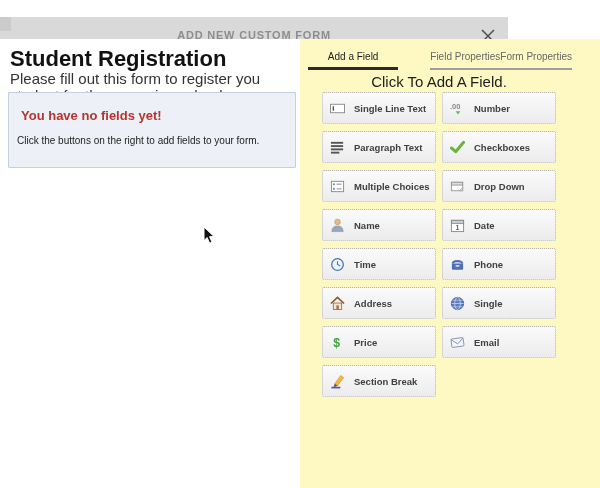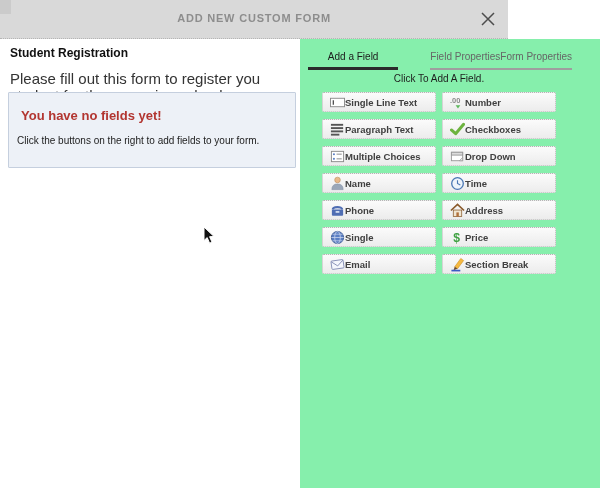--- a/index.html
+++ b/index.html
@@ -6,21 +6,21 @@
   html, body { background: #fff; }
   .screen {
     position: relative;
     width: 600px; height: 488px;
     overflow: hidden;
     background: #ffffff;
     font-family: "Liberation Sans", sans-serif;
   }
   
   .modal-header {
-    position: absolute; left: 0; top: 0; width: 508px; height: 39px;
+    position: absolute; left: 0; top: 17px; width: 508px; height: 39px;
     background: #d9d9d9;
     border-bottom: 1px dotted #b5b5b5;
   }
   .corner-artifact {
     position: absolute; left: 0; top: 0; width: 11px; height: 14px;
     background: #cbcbcb;
   }
   .modal-title {
     position: absolute; left: 0; right: 0; top: 12px;
     text-align: center;
@@ -28,56 +28,56 @@
     color: #8d8d8d; font-weight: bold;
   }
   .close-btn {
     position: absolute; right: 10px; top: 9px;
     width: 20px; height: 20px;
     display: flex; align-items: center; justify-content: center;
     cursor: pointer;
   }
   
   .left-panel { position: absolute; left: 0; top: 39px; width: 300px; height: 449px; background: #fff; }
-  .form-title { position: absolute; left: 10px; top: 7px; font-size: 12px; font-weight: bold; color: #111; }
+  .form-title { position: absolute; left: 10px; top: 7px; font-size: 22px; font-weight: bold; color: #111; }
   .form-desc  { position: absolute; left: 10px; top: 31px; font-size: 15px; color: #333; }
   .empty-box {
     position: absolute; left: 8px; top: 53px; width: 288px; height: 76px;
     background: #edf1f7;
     border: 1px solid #c5cfde;
     border-radius: 1px;
   }
   .empty-title { margin: 15px 0 0 12px; font-size: 13px; font-weight: bold; color: #b23530; }
   .empty-msg   { margin: 12px 0 0 8px;  font-size: 10px; color: #222; }
   
-  .right-panel { position: absolute; left: 300px; top: 39px; width: 300px; height: 449px; background: #86efac; }
+  .right-panel { position: absolute; left: 300px; top: 39px; width: 300px; height: 449px; background: #fef9c3; }
   .tabs { position: absolute; left: 8px; top: 7px; width: 264px; height: 24px; display: flex; }
   .tab {
     font-size: 10px; color: #666; text-align: center;
     line-height: 21px; height: 24px; cursor: pointer;
     white-space: nowrap;
   }
   .tab.active {
     width: 100px; color: #1c1c1c;
     border-bottom: 3px solid #2b2b2b;
   }
   .tab-rest { flex: 1; display: flex; border-bottom: 2px solid #9e9e9e; height: 24px; margin-left: 32px; }
   .tab-rest .tab { flex: 1; }
   .instruction {
     position: absolute; left: 22px; top: 34px; width: 234px;
-    text-align: center; font-size: 10px; color: #1d1d1d;
+    text-align: center; font-size: 15px; color: #1d1d1d;
   }
   .btn-grid {
     position: absolute; left: 22px; top: 53px;
     display: grid; grid-template-columns: 114px 114px;
     column-gap: 6px; row-gap: 7px;
   }
   .field-btn {
-    height: 20px; display: flex; align-items: center;
-    padding-left: 7px; gap: 0;
+    height: 32px; display: flex; align-items: center;
+    padding-left: 7px; gap: 9px;
     background: linear-gradient(#fbfbfb, #ececec);
     border: 1px dotted #b5b5b5; border-radius: 2px;
     font-family: "Liberation Sans", sans-serif;
     font-size: 9.5px; font-weight: bold; color: #404040;
     cursor: pointer; text-align: left;
   }
   .f-icon { width: 15px; height: 15px; display: flex; align-items: center; justify-content: flex-end; }
   .f-icon svg { display: block; }
   
   .cursor { position: absolute; left: 203px; top: 226px; pointer-events: none; }
@@ -182,20 +182,30 @@
             <svg width="15" height="15" viewBox="0 0 16 16">
               <circle cx="8" cy="4.2" r="3" fill="#e8b98a" stroke="#b98a55" stroke-width="0.6"></circle>
               <path d="M2 14.5 Q2 8.5 8 8.5 Q14 8.5 14 14.5 Z" fill="#9aa7b8" stroke="#7b8aa0" stroke-width="0.6"></path>
             </svg>
           </span>
           <span>Name</span>
         </button>
         <button class="field-btn">
           <span class="f-icon">
             <svg width="15" height="15" viewBox="0 0 16 16">
+              <rect x="1.5" y="2.5" width="13" height="12" fill="#fff" stroke="#888"></rect>
+              <rect x="1.5" y="2.5" width="13" height="3.2" fill="#c5d3e8" stroke="#888"></rect>
+              <text x="5.8" y="12.5" font-family="Liberation Sans,sans-serif" font-size="7.5" font-weight="bold" fill="#c0392b">1</text>
+            </svg>
+          </span>
+          <span>Date</span>
+        </button>
+        <button class="field-btn">
+          <span class="f-icon">
+            <svg width="15" height="15" viewBox="0 0 16 16">
               <circle cx="8" cy="8" r="6.2" fill="#eef4fb" stroke="#4a77b4" stroke-width="1.4"></circle>
               <path d="M8 4.5 L8 8 L11 9.5" fill="none" stroke="#4a77b4" stroke-width="1.2"></path>
             </svg>
           </span>
           <span>Time</span>
         </button>
         <button class="field-btn">
           <span class="f-icon">
             <svg width="15" height="15" viewBox="0 0 16 16">
               <path d="M3 7 C3 3.5 13 3.5 13 7" fill="none" stroke="#4f6db3" stroke-width="2.4"></path>

